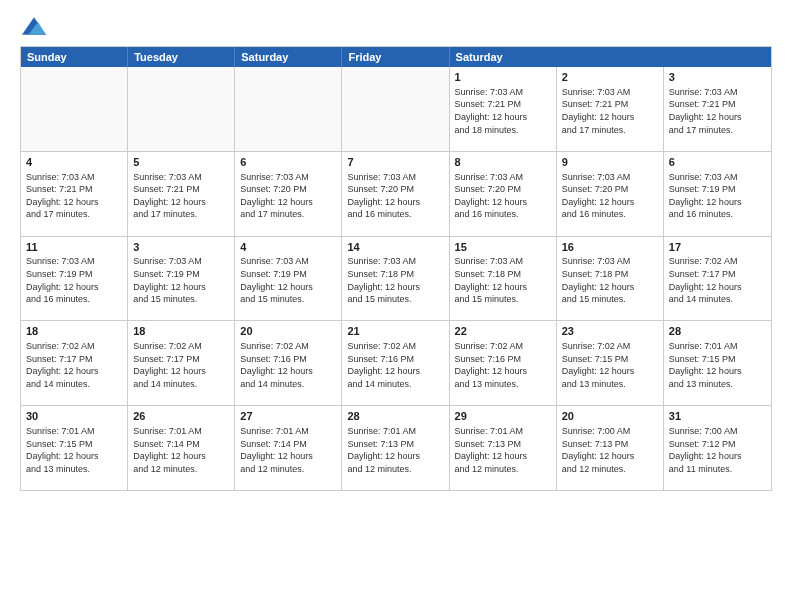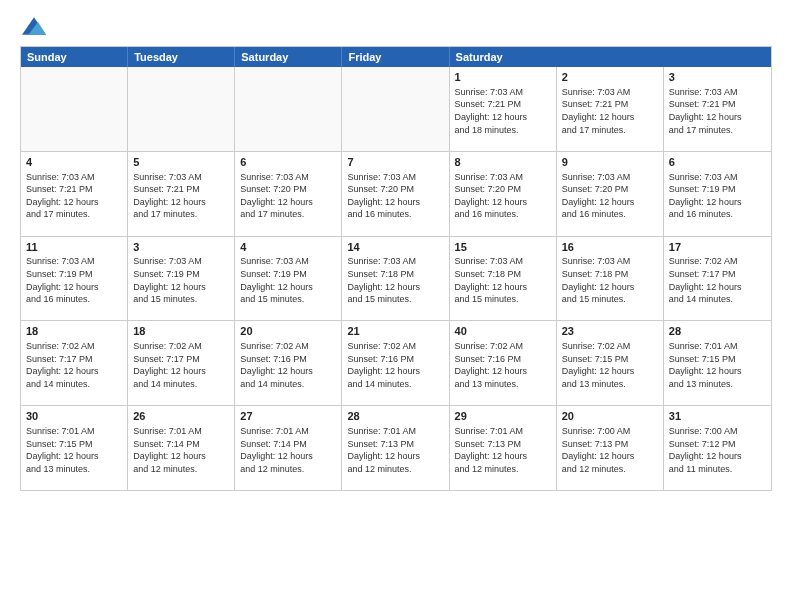--- a/index.html
+++ b/index.html
@@ -304,21 +304,21 @@
 and 14 minutes.</div>
           </div>
           <div class="cal-cell">
             <span class="day-num">21</span>
             <div class="day-info" style="white-space: pre-line;">Sunrise: 7:02 AM
 Sunset: 7:16 PM
 Daylight: 12 hours
 and 14 minutes.</div>
           </div>
           <div class="cal-cell">
-            <span class="day-num">40</span>
+            <span class="day-num">22</span>
             <div class="day-info" style="white-space: pre-line;">Sunrise: 7:02 AM
 Sunset: 7:16 PM
 Daylight: 12 hours
 and 13 minutes.</div>
           </div>
           <div class="cal-cell">
             <span class="day-num">23</span>
             <div class="day-info" style="white-space: pre-line;">Sunrise: 7:02 AM
 Sunset: 7:15 PM
 Daylight: 12 hours

